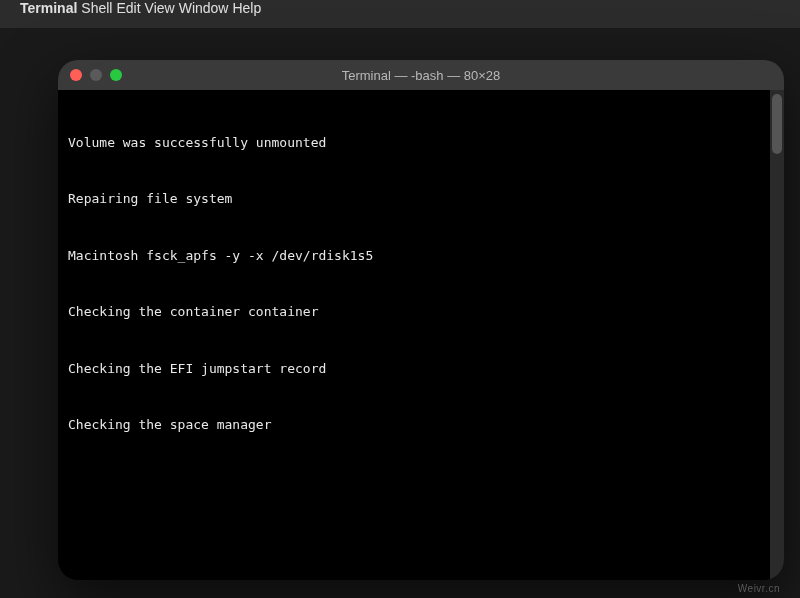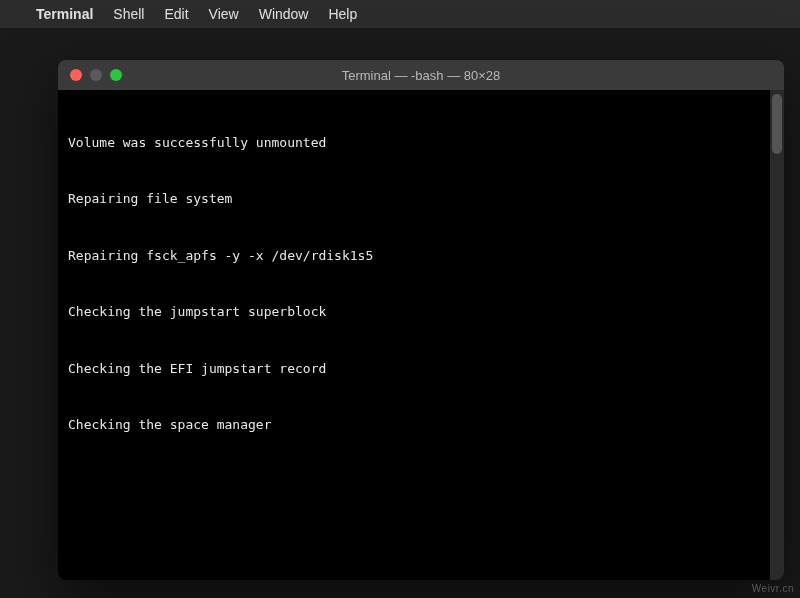--- a/index.html
+++ b/index.html
@@ -12,44 +12,44 @@
       height: 598px;
       background: #1a1a1a;
       font-family: -apple-system, BlinkMacSystemFont, "Helvetica Neue", sans-serif;
       overflow: hidden;
       position: relative;
     }
     .menubar {
       height: 28px;
       background: #2c2c2c;
       display: flex;
-      align-items: center;
+      align-items: flex-start;
       padding: 0 16px;
-      gap: 20px;
+      gap: 4px;
       color: #e0e0e0;
       font-size: 14px;
     }
     .apple-logo {
       font-size: 16px;
       color: #d8d8d8;
     }
     .menu-app {
       font-weight: 600;
     }
     .menu-item {
       cursor: default;
     }
     .terminal-window {
       position: absolute;
       left: 58px;
       top: 60px;
       width: 726px;
       height: 520px;
       background: #1e1e1e;
-      border-radius: 8px;
+      border-radius: 20px;
       box-shadow: 0 20px 60px rgba(0,0,0,0.6);
       overflow: hidden;
       display: flex;
       flex-direction: column;
     }
     .titlebar {
       height: 30px;
       background: #3a3a3a;
       display: flex;
       align-items: center;
@@ -110,21 +110,21 @@
       margin: 2px;
       height: 60px;
       background: #555;
       border-radius: 5px;
       position: absolute;
       top: 2px;
     }
     .watermark {
       position: absolute;
       bottom: 4px;
-      right: 6px;
+      right: 20px;
       font-size: 10px;
       color: #5a5a5a;
       font-family: sans-serif;
       letter-spacing: 0.5px;
     }
   </style>
 </head>
 <body>
 
 <div class="menubar">
@@ -143,22 +143,22 @@
       <div class="traffic-light tl-close"></div>
       <div class="traffic-light tl-min"></div>
       <div class="traffic-light tl-max"></div>
     </div>
     <div class="titlebar-title">Terminal — -bash — 80×28</div>
   </div>
   <div class="terminal-body">
     <div class="terminal-content">
       <span class="terminal-line">Volume was successfully unmounted</span>
       <span class="terminal-line">Repairing file system</span>
-      <span class="terminal-line">Repairing fsck_apfs -y -x /dev/rdisk1s5</span>
-      <span class="terminal-line">Checking the jumpstart superblock</span>
+      <span class="terminal-line">Macintosh fsck_apfs -y -x /dev/rdisk1s5</span>
+      <span class="terminal-line">Checking the container container</span>
       <span class="terminal-line">Checking the EFI jumpstart record</span>
       <span class="terminal-line">Checking the space manager</span>
       
       
       
       
       
       
       
       

